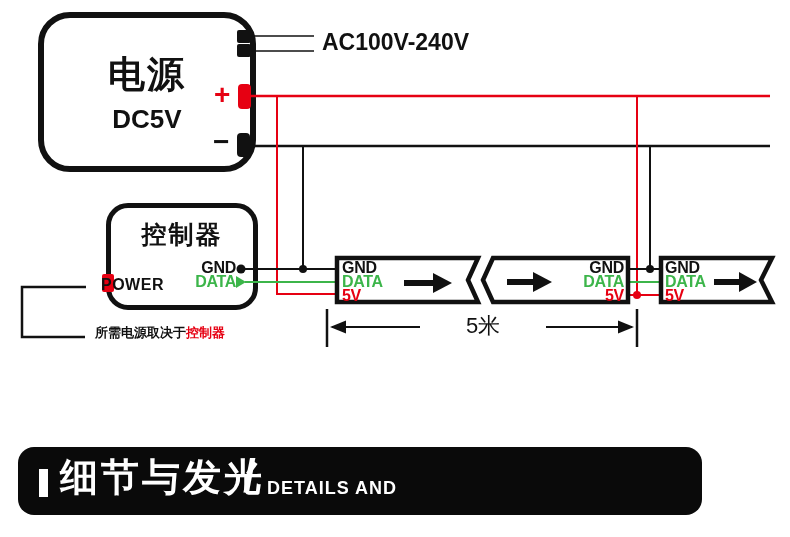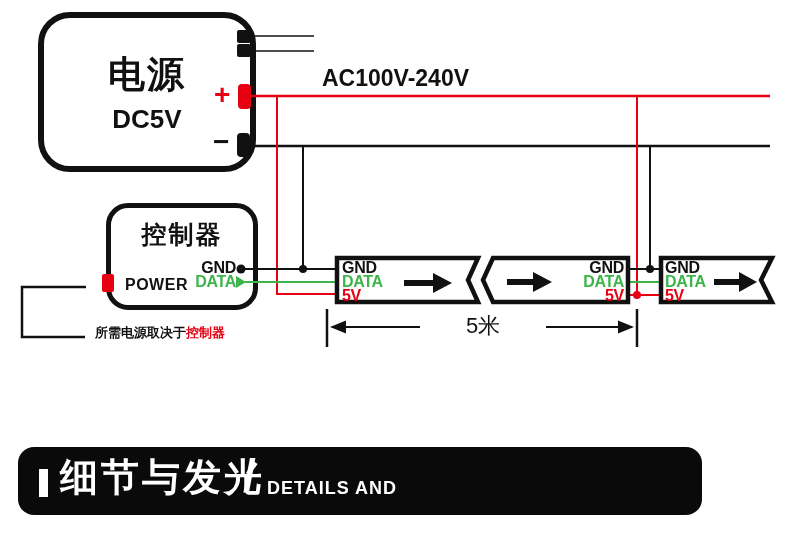--- a/index.html
+++ b/index.html
@@ -115,25 +115,25 @@
     <g>
       <line class="dim-bar" x1="327" y1="309" x2="327" y2="347"></line>
       <line class="dim-bar" x1="637" y1="309" x2="637" y2="347"></line>
       <line class="dim" x1="332" y1="327" x2="420" y2="327"></line>
       <polygon class="fill-blk" points="330,327 346,320.5 346,333.5"></polygon>
       <line class="dim" x1="546" y1="327" x2="632" y2="327"></line>
       <polygon class="fill-blk" points="634,327 618,320.5 618,333.5"></polygon>
     </g>
   </svg>
 
-  <div class="t b" style="left:322px;top:30px;font-size:23px;font-weight:600;margin-top:36px;">AC100V-240V</div>
+  <div class="t b" style="left:322px;top:30px;font-size:23px;font-weight:600;">AC100V-240V</div>
   <div class="t b red" style="left:214px;top:80px;font-size:28px;">+</div>
   <div class="t b" style="left:213px;top:127px;font-size:28px;">−</div>
 
-  <div class="t b" style="left:101px;top:276px;font-size:16px;letter-spacing:0.5px;margin-left:24px;">POWER</div>
+  <div class="t b" style="left:101px;top:276px;font-size:16px;letter-spacing:0.5px;">POWER</div>
   <div class="t pin ra" style="left:190px;top:259px;width:46px;">GND</div>
   <div class="t pin ra green" style="left:188px;top:273px;width:48px;">DATA</div>
 
   <div class="t pin" style="left:342px;top:259px;">GND</div>
   <div class="t pin green" style="left:342px;top:273px;">DATA</div>
   <div class="t pin red" style="left:342px;top:287px;">5V</div>
 
   <div class="t pin ra" style="left:578px;top:259px;width:46px;">GND</div>
   <div class="t pin ra green" style="left:578px;top:273px;width:46px;">DATA</div>
   <div class="t pin ra red" style="left:578px;top:287px;width:46px;">5V</div>

